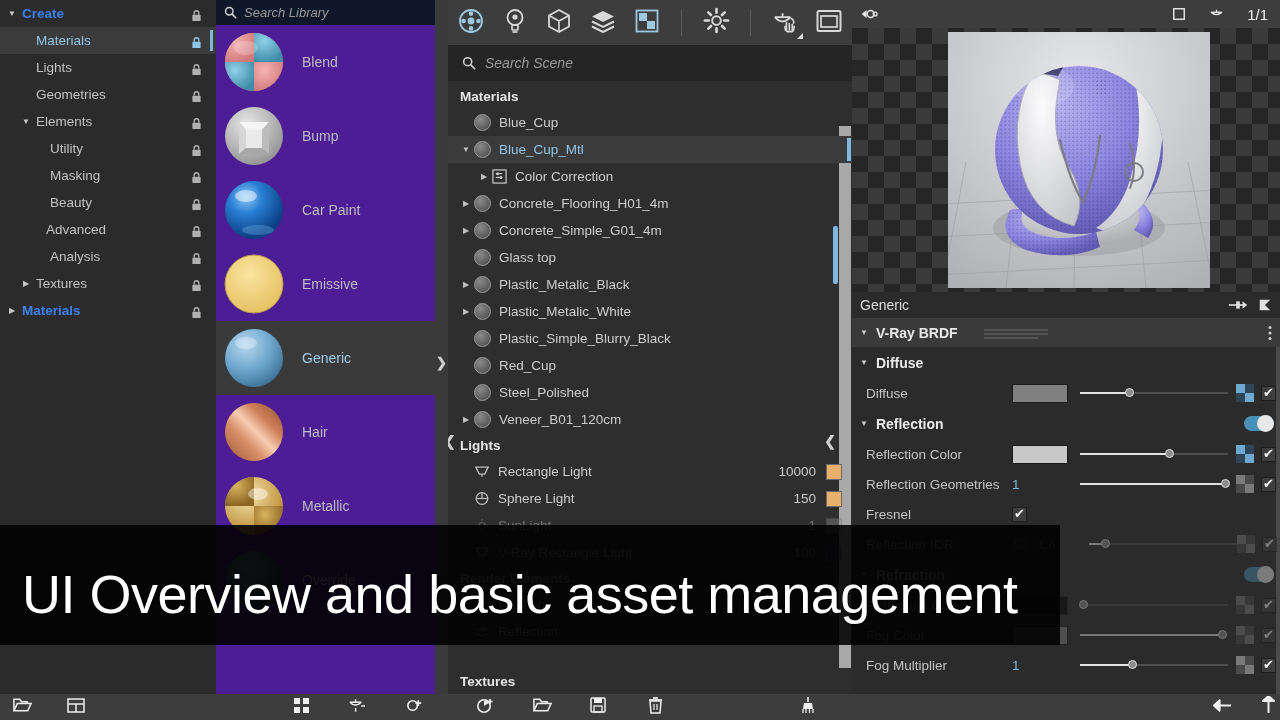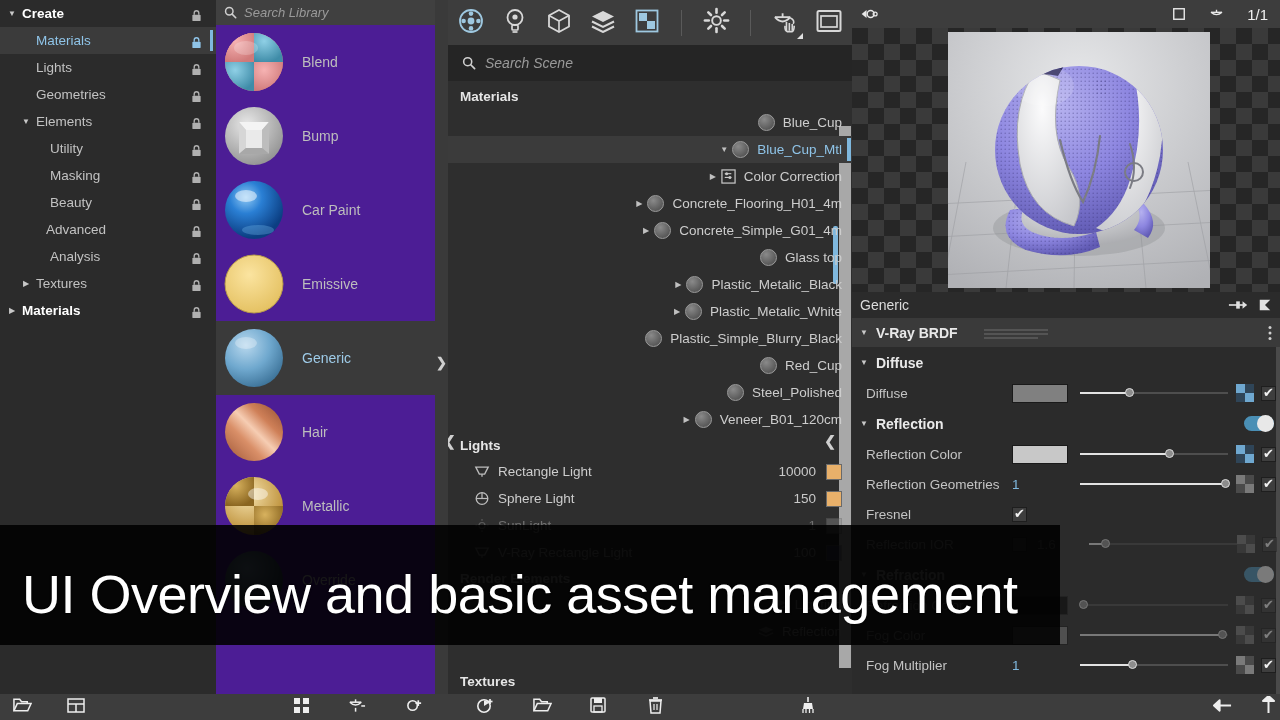--- a/index.html
+++ b/index.html
@@ -14,28 +14,28 @@
 
   
   .sidebar { width: 216px; background: #2b2b2b; flex-shrink: 0; position: relative; padding-top: 0; }
   .side-row { height: 27px; display: flex; align-items: center; position: relative; cursor: default; }
   .side-row.sel { background: #3b3b3b; }
   .side-row.sel::after {
     content: ''; position: absolute; right: 3px; top: 3px; bottom: 3px; width: 3px; background: #7fb8de;
   }
   .caret { width: 12px; font-size: 8px; color: #c8c8c8; flex-shrink: 0; text-align: center; line-height: 1; }
   .side-label { color: #c2c2c2; font-size: 13.5px; white-space: nowrap; }
-  .side-row.bold .side-label { color: #ffffff; font-weight: bold; }
+  .side-row.bold .side-label { color: #3b82f6; font-weight: bold; }
   .side-row.sel .side-label { color: #8fc4e8; }
   .lock { position: absolute; right: 14px; top: 50%; transform: translateY(-50%); width: 11px; height: 12px; }
 
   
   .library { width: 232px; background: #2b2b2b; flex-shrink: 0; display: flex; flex-direction: column; position: relative; }
   .lib-search {
-    height: 25px; background: #404040; display: flex; align-items: center;
+    height: 25px; background: #0f172a; display: flex; align-items: center;
     padding: 0 8px; gap: 7px; flex-shrink: 0;
   }
   .lib-search .ph { color: #9a9a9a; font-size: 13px; font-style: italic; }
   .lib-list { flex: 1; overflow: hidden; background: #4c1d95; position: relative; }
   .lib-item { height: 74px; display: flex; align-items: center; padding-left: 8px; gap: 18px; position: relative; }
   .lib-item.sel { background: #3a3a3a; }
   .ball { width: 60px; height: 60px; border-radius: 50%; flex-shrink: 0; position: relative; overflow: hidden; }
   .lib-name { color: #bdbdbd; font-size: 14px; }
   .lib-item.sel .lib-name { color: #9ecbe8; }
   .lib-scroll { position: absolute; right: 2px; top: 6px; width: 6px; height: 455px; background: #5e5e5e; border-radius: 3px; }
@@ -44,21 +44,21 @@
 
   
   .center { flex: 1; background: #ec4899; display: flex; flex-direction: column; position: relative; min-width: 0; }
   .toolbar { height: 45px; background: #3d3d3d; display: flex; align-items: center; justify-content: center; gap: 14px; flex-shrink: 0; }
   .tb-btn { width: 30px; height: 30px; display: flex; align-items: center; justify-content: center; position: relative; }
   .tb-sep { width: 1px; height: 26px; background: #5a5a5a; margin: 0 5px; }
   .scene-search { height: 36px; background: #252525; display: flex; align-items: center; padding: 0 14px; gap: 9px; flex-shrink: 0; }
   .scene-search .ph { color: #9a9a9a; font-size: 14px; font-style: italic; }
   .scene-list { flex: 1; background: #2e2e2e; overflow: hidden; position: relative; padding-top: 3px; }
   .grp-hdr { height: 25px; display: flex; align-items: center; padding-left: 12px; color: #e6e6e6; font-size: 13.5px; font-weight: bold; }
-  .tree-row { height: 27px; display: flex; align-items: center; position: relative; padding-right: 10px; justify-content: flex-end; }
+  .tree-row { height: 27px; display: flex; align-items: center; position: relative; padding-right: 10px; }
   .tree-row.sel { background: #3b3b3b; }
   .tree-row.sel::after { content: ''; position: absolute; right: 1px; top: 2px; bottom: 2px; width: 4px; background: #7fb8de; }
   .tw { width: 16px; flex-shrink: 0; text-align: center; color: #c0c0c0; font-size: 8px; line-height: 1; }
   .mball { width: 17px; height: 17px; border-radius: 50%; flex-shrink: 0;
     background: radial-gradient(circle at 35% 30%, #8a8a8a, #5a5a5a 70%);
     border: 1px solid #9a9a9a; margin-right: 8px; }
   .tree-name { color: #cdcdcd; font-size: 13.5px; white-space: nowrap; }
   .tree-row.sel .tree-name { color: #8fc4e8; }
   .tree-val { margin-left: auto; color: #c9c9c9; font-size: 13.5px; padding-right: 10px; }
   .tree-sw { width: 16px; height: 16px; flex-shrink: 0; border: 1px solid #6a6a6a; }

